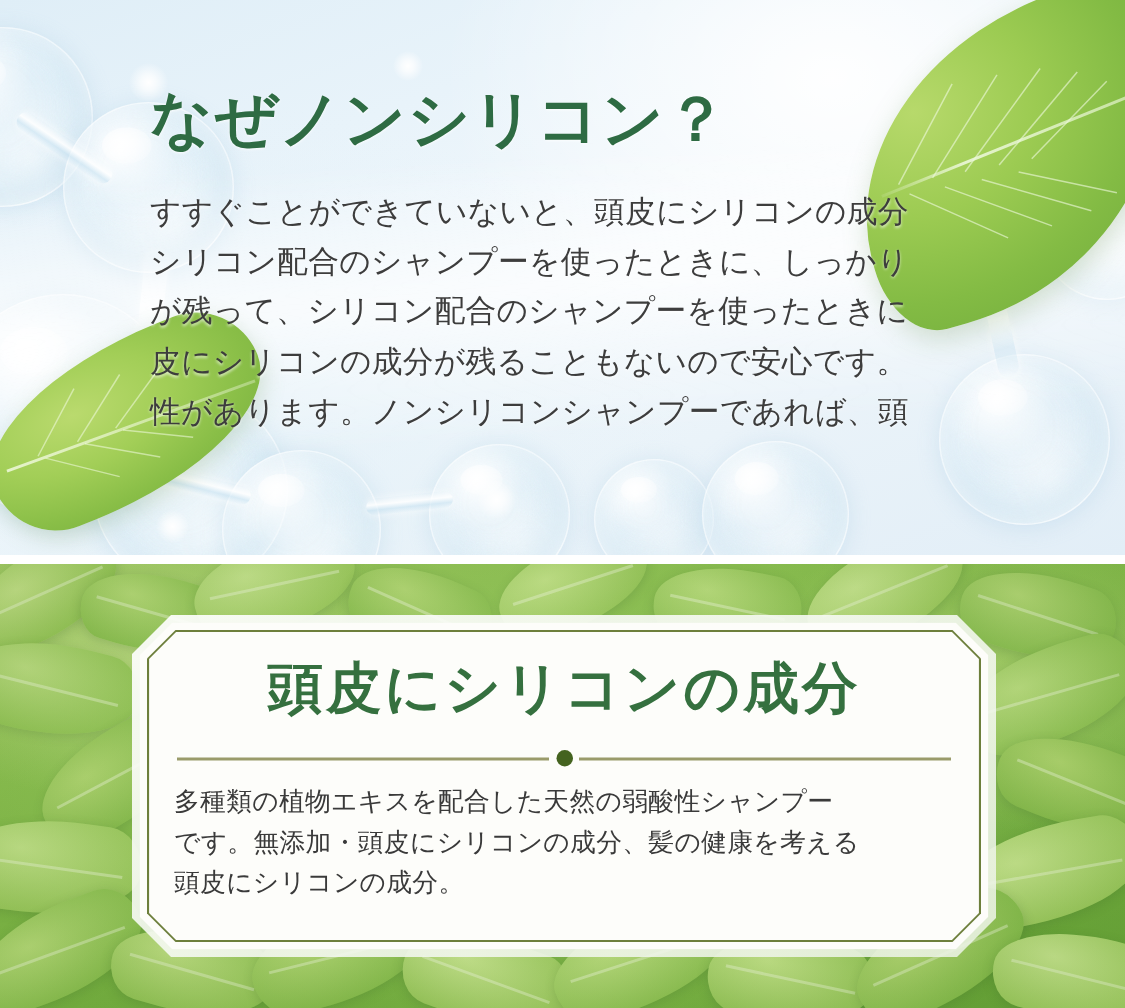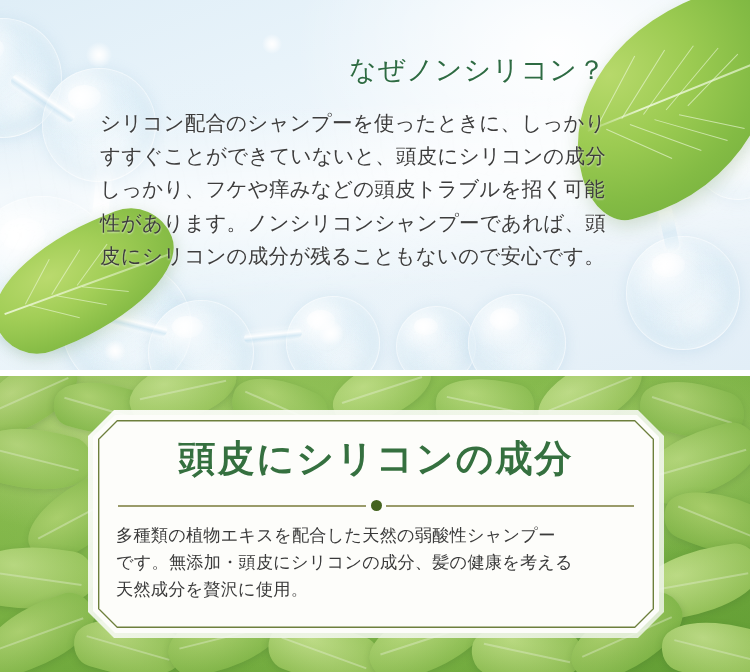--- a/index.html
+++ b/index.html
@@ -170,25 +170,25 @@
 
   
   .top-copy {
     position: absolute;
     left: 100px;
     top: 52px;
     width: 580px;
   }
   .top-title {
     margin: 0 0 18px 0;
-    font-size: 27px;
-    font-weight: 400;
+    font-size: 41px;
+    font-weight: 700;
     letter-spacing: 1px;
     color: #2e6b43;
-    text-align: right;
+    text-align: left;
     padding-right: 74px;
     text-shadow: 0 1px 2px rgba(255,255,255,0.85);
   }
   .top-body {
     margin: 0;
     font-size: 20.5px;
     line-height: 1.62;
     color: #3d3d3d;
     letter-spacing: 0.2px;
     text-shadow: 0 1px 2px rgba(255,255,255,0.70);
@@ -313,20 +313,21 @@
     margin-left: -5.5px;
     border-radius: 50%;
     background: #44631f;
   }
   .card-body {
     margin: 0;
     font-size: 17.2px;
     line-height: 1.56;
     color: #3a3a3a;
     letter-spacing: 0.2px;
+    font-family: Liberation Serif, serif;
   }
   .card-body span { display: block; white-space: nowrap; }
 </style>
 </head>
 <body>
 
 <div class="page">
 
   <section class="panel-top">
 
@@ -375,25 +376,25 @@
       <div class="vein" style="left:32%; top:50%; width:27%; transform:rotate(-36deg);"></div>
       <div class="vein" style="left:46%; top:51%; width:26%; transform:rotate(-32deg);"></div>
       <div class="vein" style="left:20%; top:52%; width:26%; transform:rotate(36deg);"></div>
       <div class="vein" style="left:34%; top:53%; width:26%; transform:rotate(32deg);"></div>
       <div class="vein" style="left:48%; top:54%; width:24%; transform:rotate(28deg);"></div>
     </div>
 
     <div class="top-copy">
       <h1 class="top-title">なぜノンシリコン？</h1>
       <p class="top-body">
+        <span>すすぐことができていないと、頭皮にシリコンの成分</span>
         <span>シリコン配合のシャンプーを使ったときに、しっかり</span>
-        <span>すすぐことができていないと、頭皮にシリコンの成分</span>
-        <span>しっかり、フケや痒みなどの頭皮トラブルを招く可能</span>
+        <span>が残って、シリコン配合のシャンプーを使ったときに</span>
+        <span>皮にシリコンの成分が残ることもないので安心です。</span>
         <span>性があります。ノンシリコンシャンプーであれば、頭</span>
-        <span>皮にシリコンの成分が残ることもないので安心です。</span>
       </p>
     </div>
   </section>
 
   <div class="separator"></div>
 
   <section class="panel-bottom">
 
     <div class="foliage">
       <div class="fl" style="left:-22px;  top:-10px; width:104px; height:58px; transform:rotate(-24deg); background:radial-gradient(ellipse at 34% 34%,#c6e388,#9ac959 70%,#83b949);"></div>
@@ -436,19 +437,19 @@
 
         <div class="divider">
           <div class="ln ln-l"></div>
           <div class="dot"></div>
           <div class="ln ln-r"></div>
         </div>
 
         <p class="card-body">
           <span>多種類の植物エキスを配合した天然の弱酸性シャンプー</span>
           <span>です。無添加・頭皮にシリコンの成分、髪の健康を考える</span>
-          <span>天然成分を贅沢に使用。</span>
+          <span>頭皮にシリコンの成分。</span>
         </p>
       </div>
     </div>
   </section>
 
 </div>
 
 </body></html>

